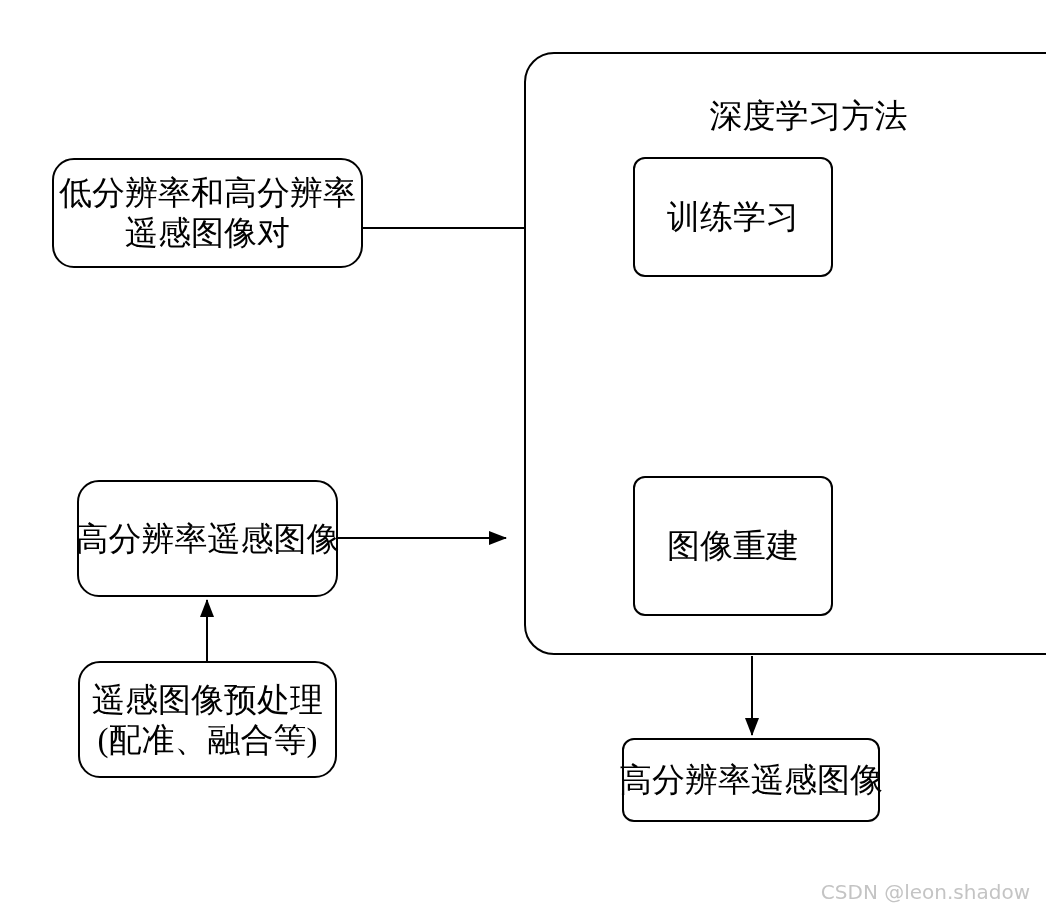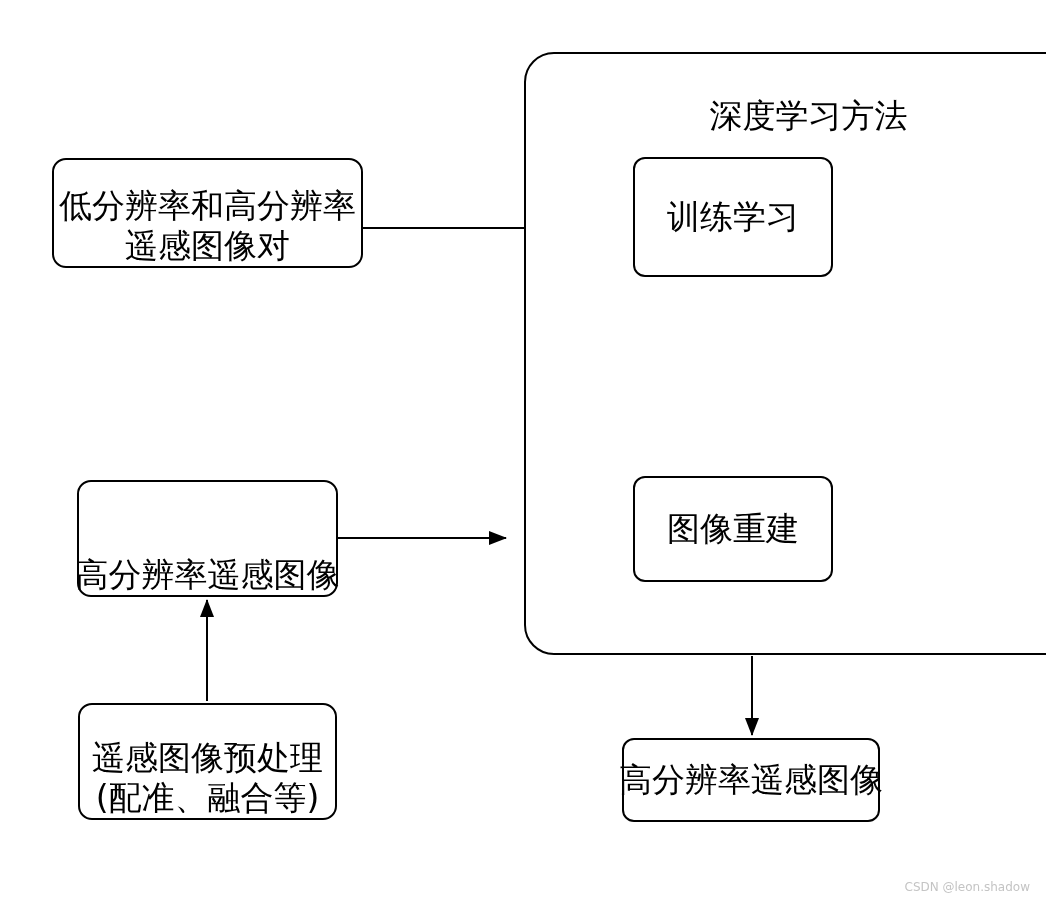--- a/index.html
+++ b/index.html
@@ -31,49 +31,49 @@
     box-sizing: border-box;
     display: flex;
     align-items: center;
     justify-content: center;
     text-align: center;
     font-size: 33px;
     line-height: 40px;
     white-space: nowrap;
   }
   .node.small { border-radius: 12px; text-align: center; }
-  .node.medium { border-radius: 14px; align-items: flex-end; }
+  .node.medium { border-radius: 22px; }
   .group-box {
     position: absolute;
     border: 2px solid #000000;
     background: #ffffff;
     box-sizing: border-box;
     border-radius: 30px;
   }
   .group-title {
     text-align: center;
     font-size: 33px;
     margin-top: 40px;
     white-space: nowrap;
   }
   .watermark {
     position: absolute;
     right: 16px;
     top: 880px;
-    font-size: 12px;
+    font-size: 20px;
     color: #c4c4c4;
     white-space: nowrap;
   }
   
   #node-image-pair      { left: 52px;  top: 158px; width: 311px; height: 110px; }
   #group-deep-learning  { left: 524px; top: 52px;  width: 569px; height: 603px; }
   #node-training        { left: 633px; top: 157px; width: 200px; height: 120px; }
-  #node-reconstruction  { left: 633px; top: 476px; width: 200px; height: 106px; }
+  #node-reconstruction  { left: 633px; top: 476px; width: 200px; height: 140px; }
   #node-low-res         { left: 77px;  top: 480px; width: 261px; height: 117px; }
-  #node-preprocessing   { left: 78px;  top: 703px; width: 259px; height: 117px; }
+  #node-preprocessing   { left: 78px;  top: 661px; width: 259px; height: 117px; font-family: Liberation Serif, serif; }
   #node-high-res        { left: 622px; top: 738px; width: 258px; height: 84px; }
 </style>
 </head>
 <body>
 
 <div class="canvas">
 
   <svg class="arrow-layer" width="1046" height="906" viewBox="0 0 1046 906" xmlns="http://www.w3.org/2000/svg">
     <defs>
       <marker id="arrowhead" markerUnits="userSpaceOnUse" markerWidth="20" markerHeight="16" refX="18" refY="8" orient="auto">

